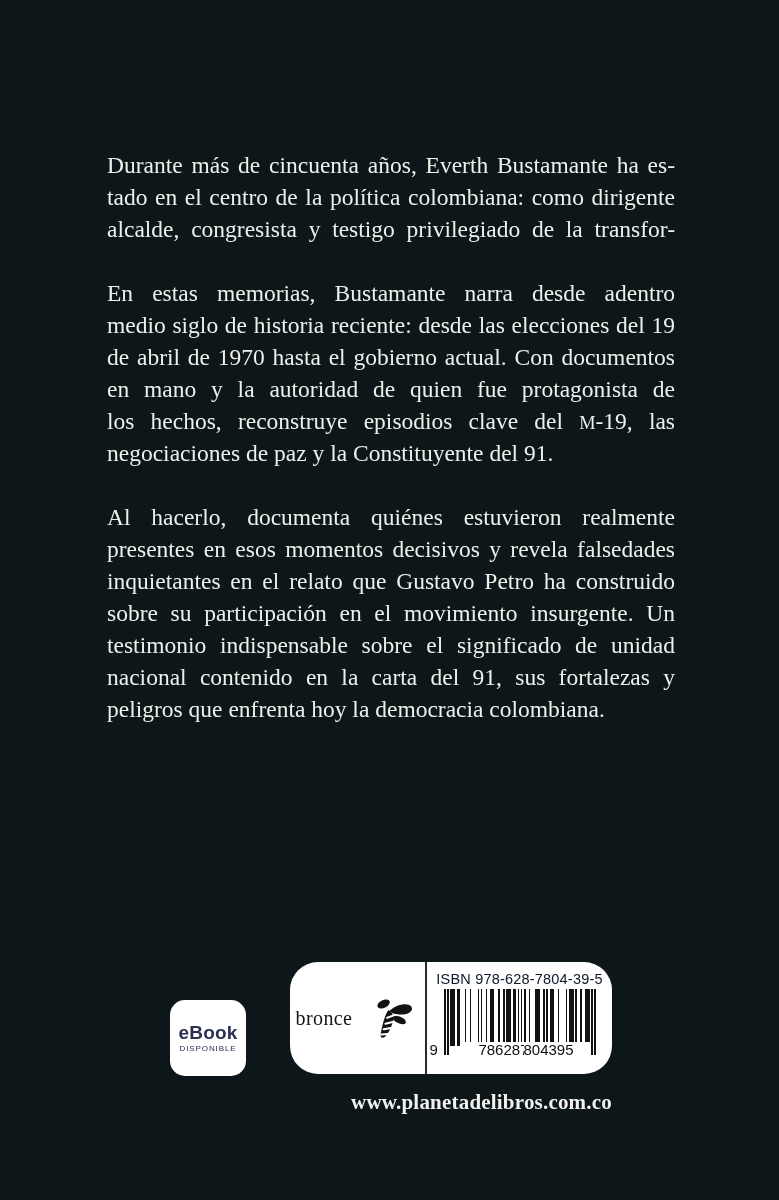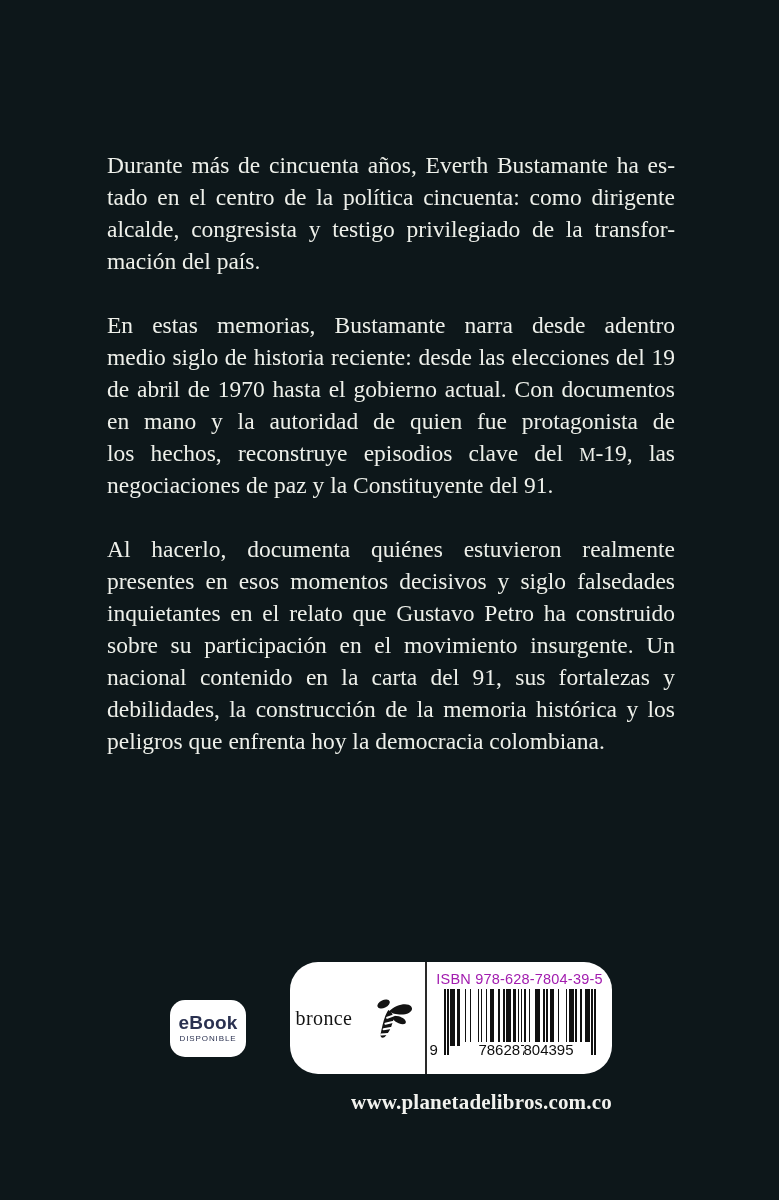--- a/index.html
+++ b/index.html
@@ -17,40 +17,40 @@
   .para:last-child{margin-bottom:0;}
   .line{
     height:32px;line-height:32px;
     text-align:justify;text-align-last:justify;
     overflow:visible;white-space:normal;
   }
   .line.last{text-align-last:left;}
   .scM{font-size:0.78em;}
   
   .ebook-badge{
-    position:absolute;left:170px;top:1000px;width:76px;height:57px;
+    position:absolute;left:170px;top:1000px;width:76px;height:76px;
     background:#ffffff;border-radius:15px;
     display:flex;flex-direction:column;align-items:center;justify-content:center;
     font-family:"Liberation Sans","DejaVu Sans",sans-serif;color:#2a3150;
   }
   .ebook-title{font-size:19px;line-height:20px;font-weight:600;letter-spacing:.2px;}
   .ebook-sub{font-size:8px;line-height:10px;font-weight:400;letter-spacing:.9px;margin-top:1px;}
   
   .plaque{
     position:absolute;left:290px;top:962px;width:322px;height:112px;
     background:#ffffff;border-radius:28px;display:flex;overflow:hidden;
   }
   .plaque-left{width:135px;display:flex;align-items:center;justify-content:center;gap:19px;}
   .plaque-divider{width:2px;background:#2a2a2a;}
   .plaque-right{flex:1;display:flex;flex-direction:column;align-items:center;padding-top:9px;}
   .bronce-name{font-size:20px;color:#141414;letter-spacing:.4px;}
   .bee{width:48px;height:50px;margin-top:2px;}
   .isbn-label{
     font-family:"Liberation Sans","DejaVu Sans",sans-serif;
-    font-size:14.5px;color:#a21caf;letter-spacing:.2px;line-height:16px;
+    font-size:14.5px;color:#0f172a;letter-spacing:.2px;line-height:16px;
   }
   .barcode{position:relative;width:152px;height:66px;margin-top:2px;}
   .barcode svg{position:absolute;left:0;top:0;shape-rendering:crispEdges;}
   .bc-digit{
     position:absolute;bottom:-2px;
     font-family:"Liberation Sans","DejaVu Sans",sans-serif;
     font-size:15px;line-height:15px;color:#0f0f0f;background:#ffffff;
   }
   .bc-first{left:-14px;}
   .bc-left{left:19px;width:66px;text-align:right;}
@@ -62,39 +62,38 @@
   }
 </style>
 </head>
 <body>
 
 <div class="cover">
 
   <div class="synopsis">
       <div class="para">
         <div class="line">Durante más de cincuenta años, Everth Bustamante ha es-</div>
-        <div class="line">tado en el centro de la política cincuenta: como dirigente</div>
+        <div class="line">tado en el centro de la política colombiana: como dirigente</div>
         <div class="line">alcalde, congresista y testigo privilegiado de la transfor-</div>
-        <div class="line last">mación del país.</div>
       </div>
       <div class="para">
         <div class="line">En estas memorias, Bustamante narra desde adentro</div>
         <div class="line">medio siglo de historia reciente: desde las elecciones del 19</div>
         <div class="line">de abril de 1970 hasta el gobierno actual. Con documentos</div>
         <div class="line">en mano y la autoridad de quien fue protagonista de</div>
         <div class="line">los hechos, reconstruye episodios clave del <span class="scM">M</span>-19, las</div>
         <div class="line last">negociaciones de paz y la Constituyente del 91.</div>
       </div>
       <div class="para">
         <div class="line">Al hacerlo, documenta quiénes estuvieron realmente</div>
-        <div class="line">presentes en esos momentos decisivos y siglo falsedades</div>
+        <div class="line">presentes en esos momentos decisivos y revela falsedades</div>
         <div class="line">inquietantes en el relato que Gustavo Petro ha construido</div>
         <div class="line">sobre su participación en el movimiento insurgente. Un</div>
+        <div class="line">testimonio indispensable sobre el significado de unidad</div>
         <div class="line">nacional contenido en la carta del 91, sus fortalezas y</div>
-        <div class="line">debilidades, la construcción de la memoria histórica y los</div>
         <div class="line last">peligros que enfrenta hoy la democracia colombiana.</div>
       </div>
     </div>
 
   <div class="ebook-badge">
     <div class="ebook-title">eBook</div>
     <div class="ebook-sub">DISPONIBLE</div>
   </div>
 
   <div class="plaque">

